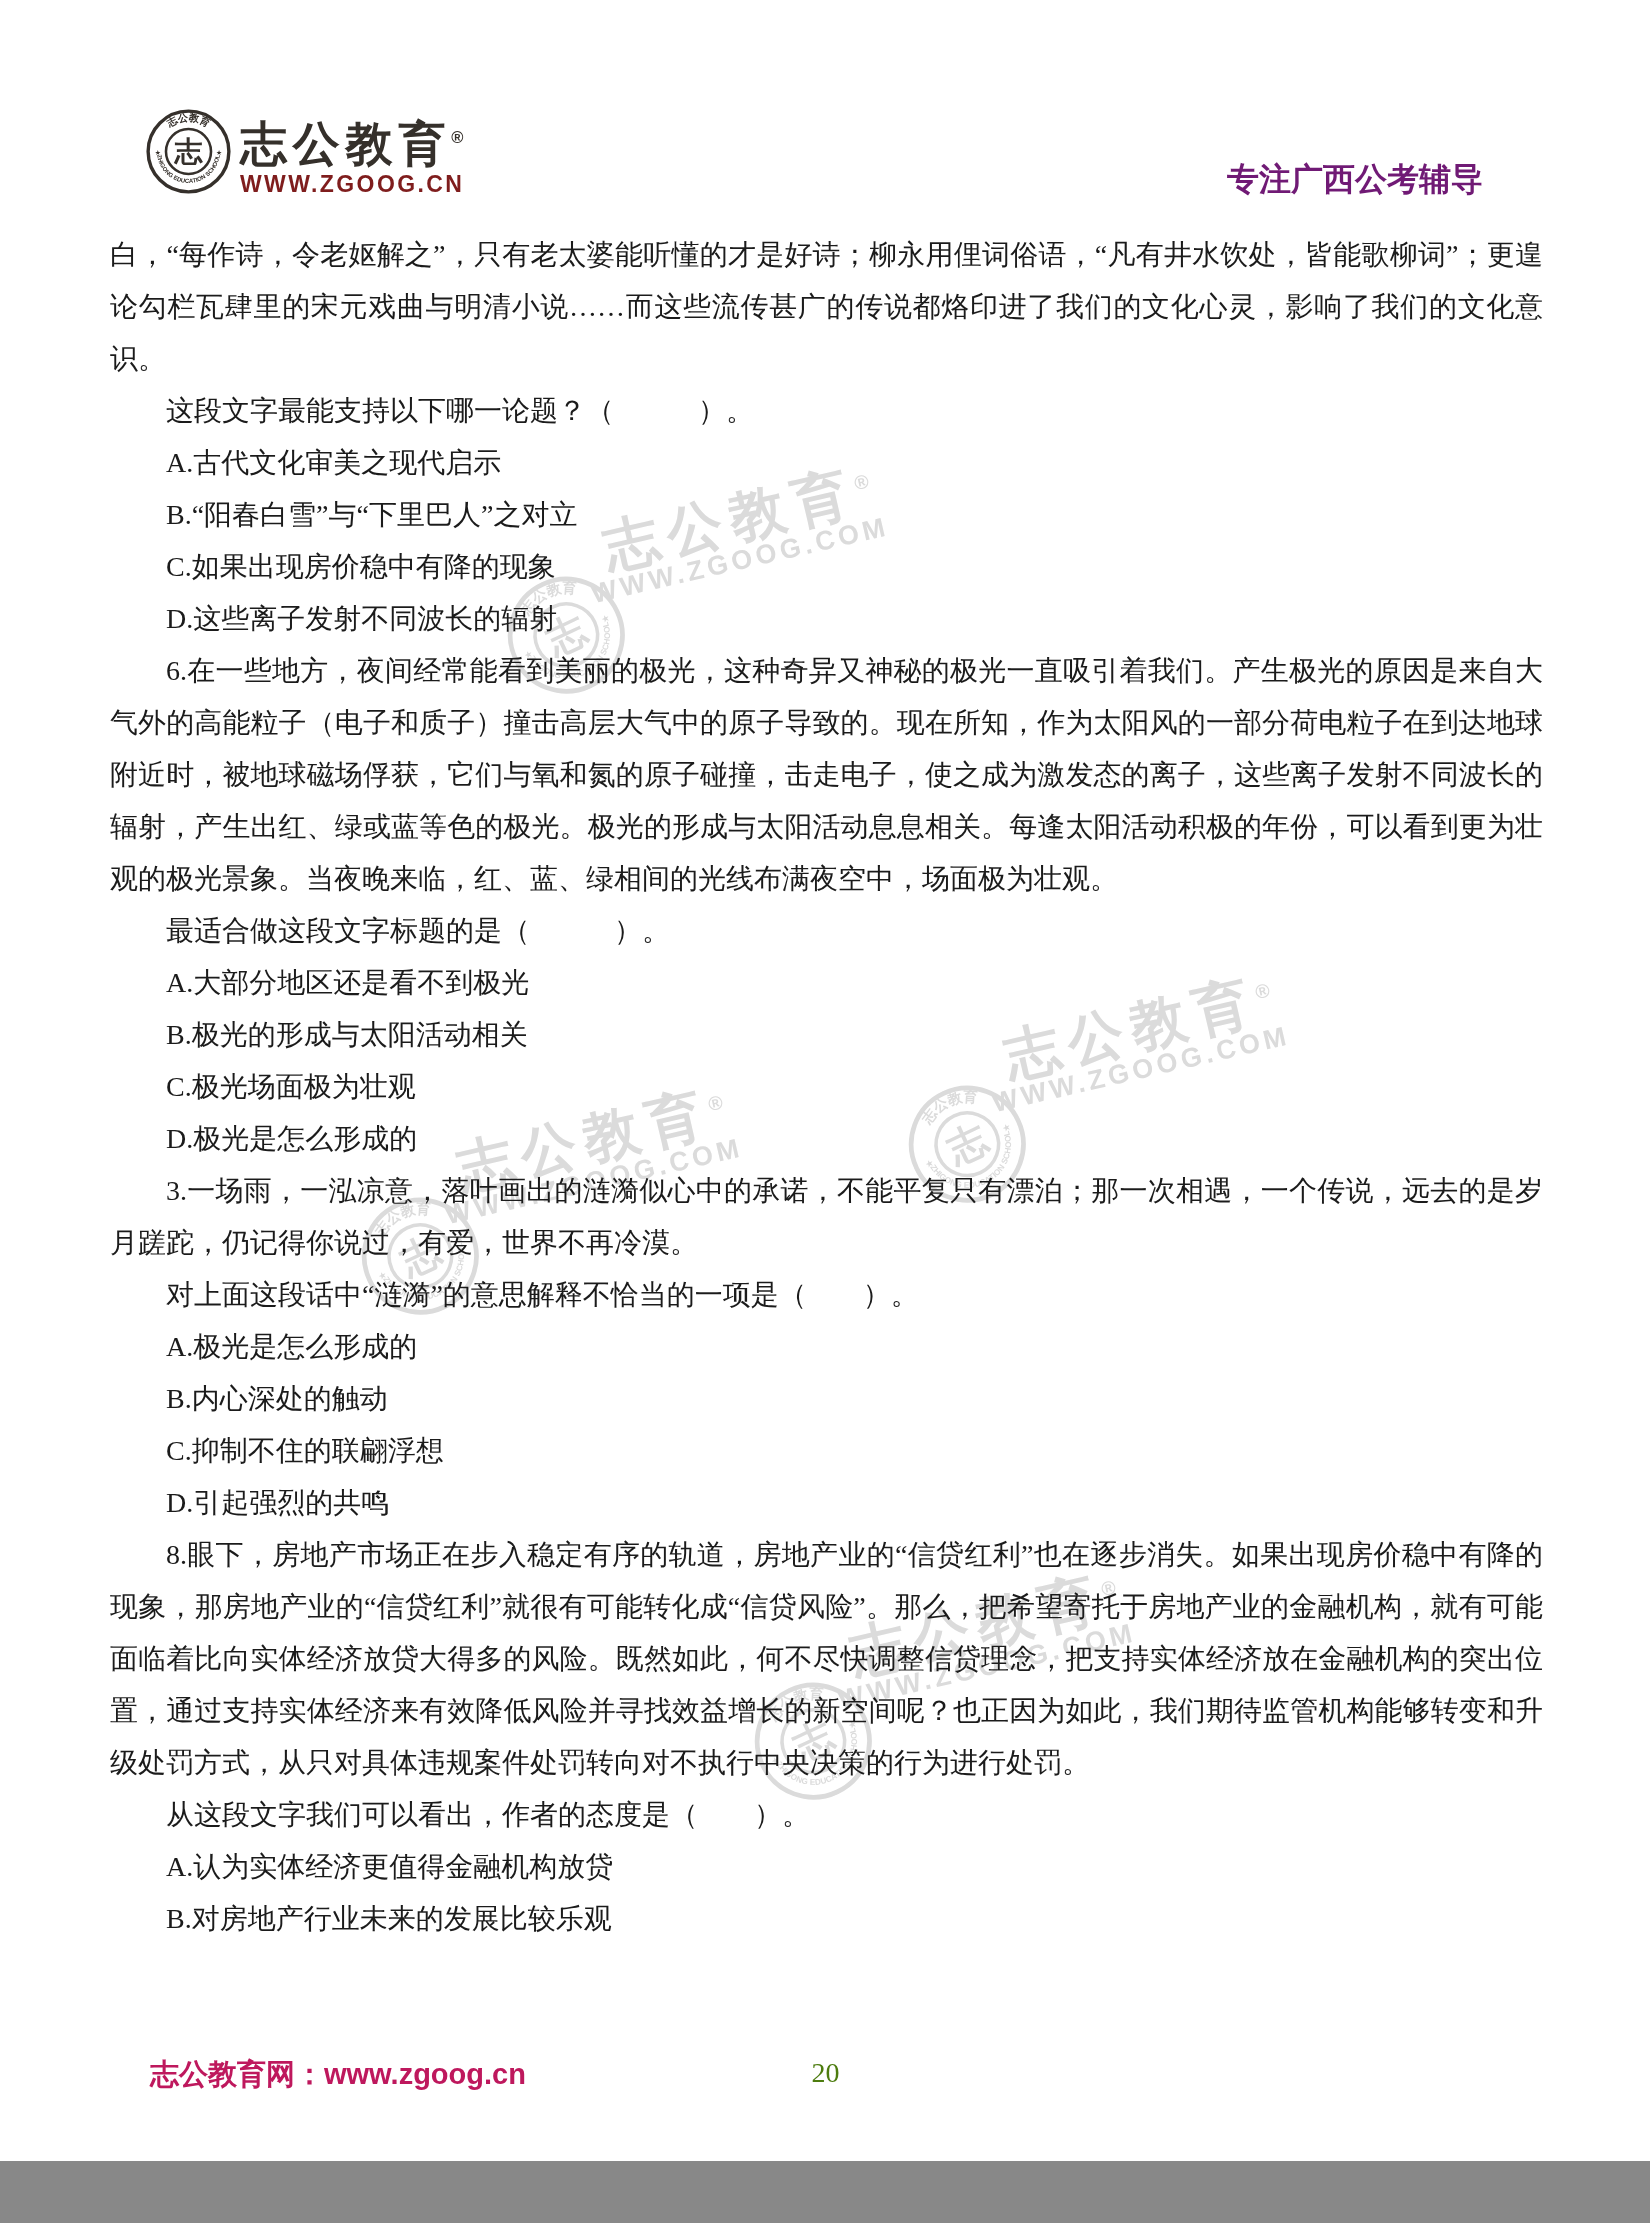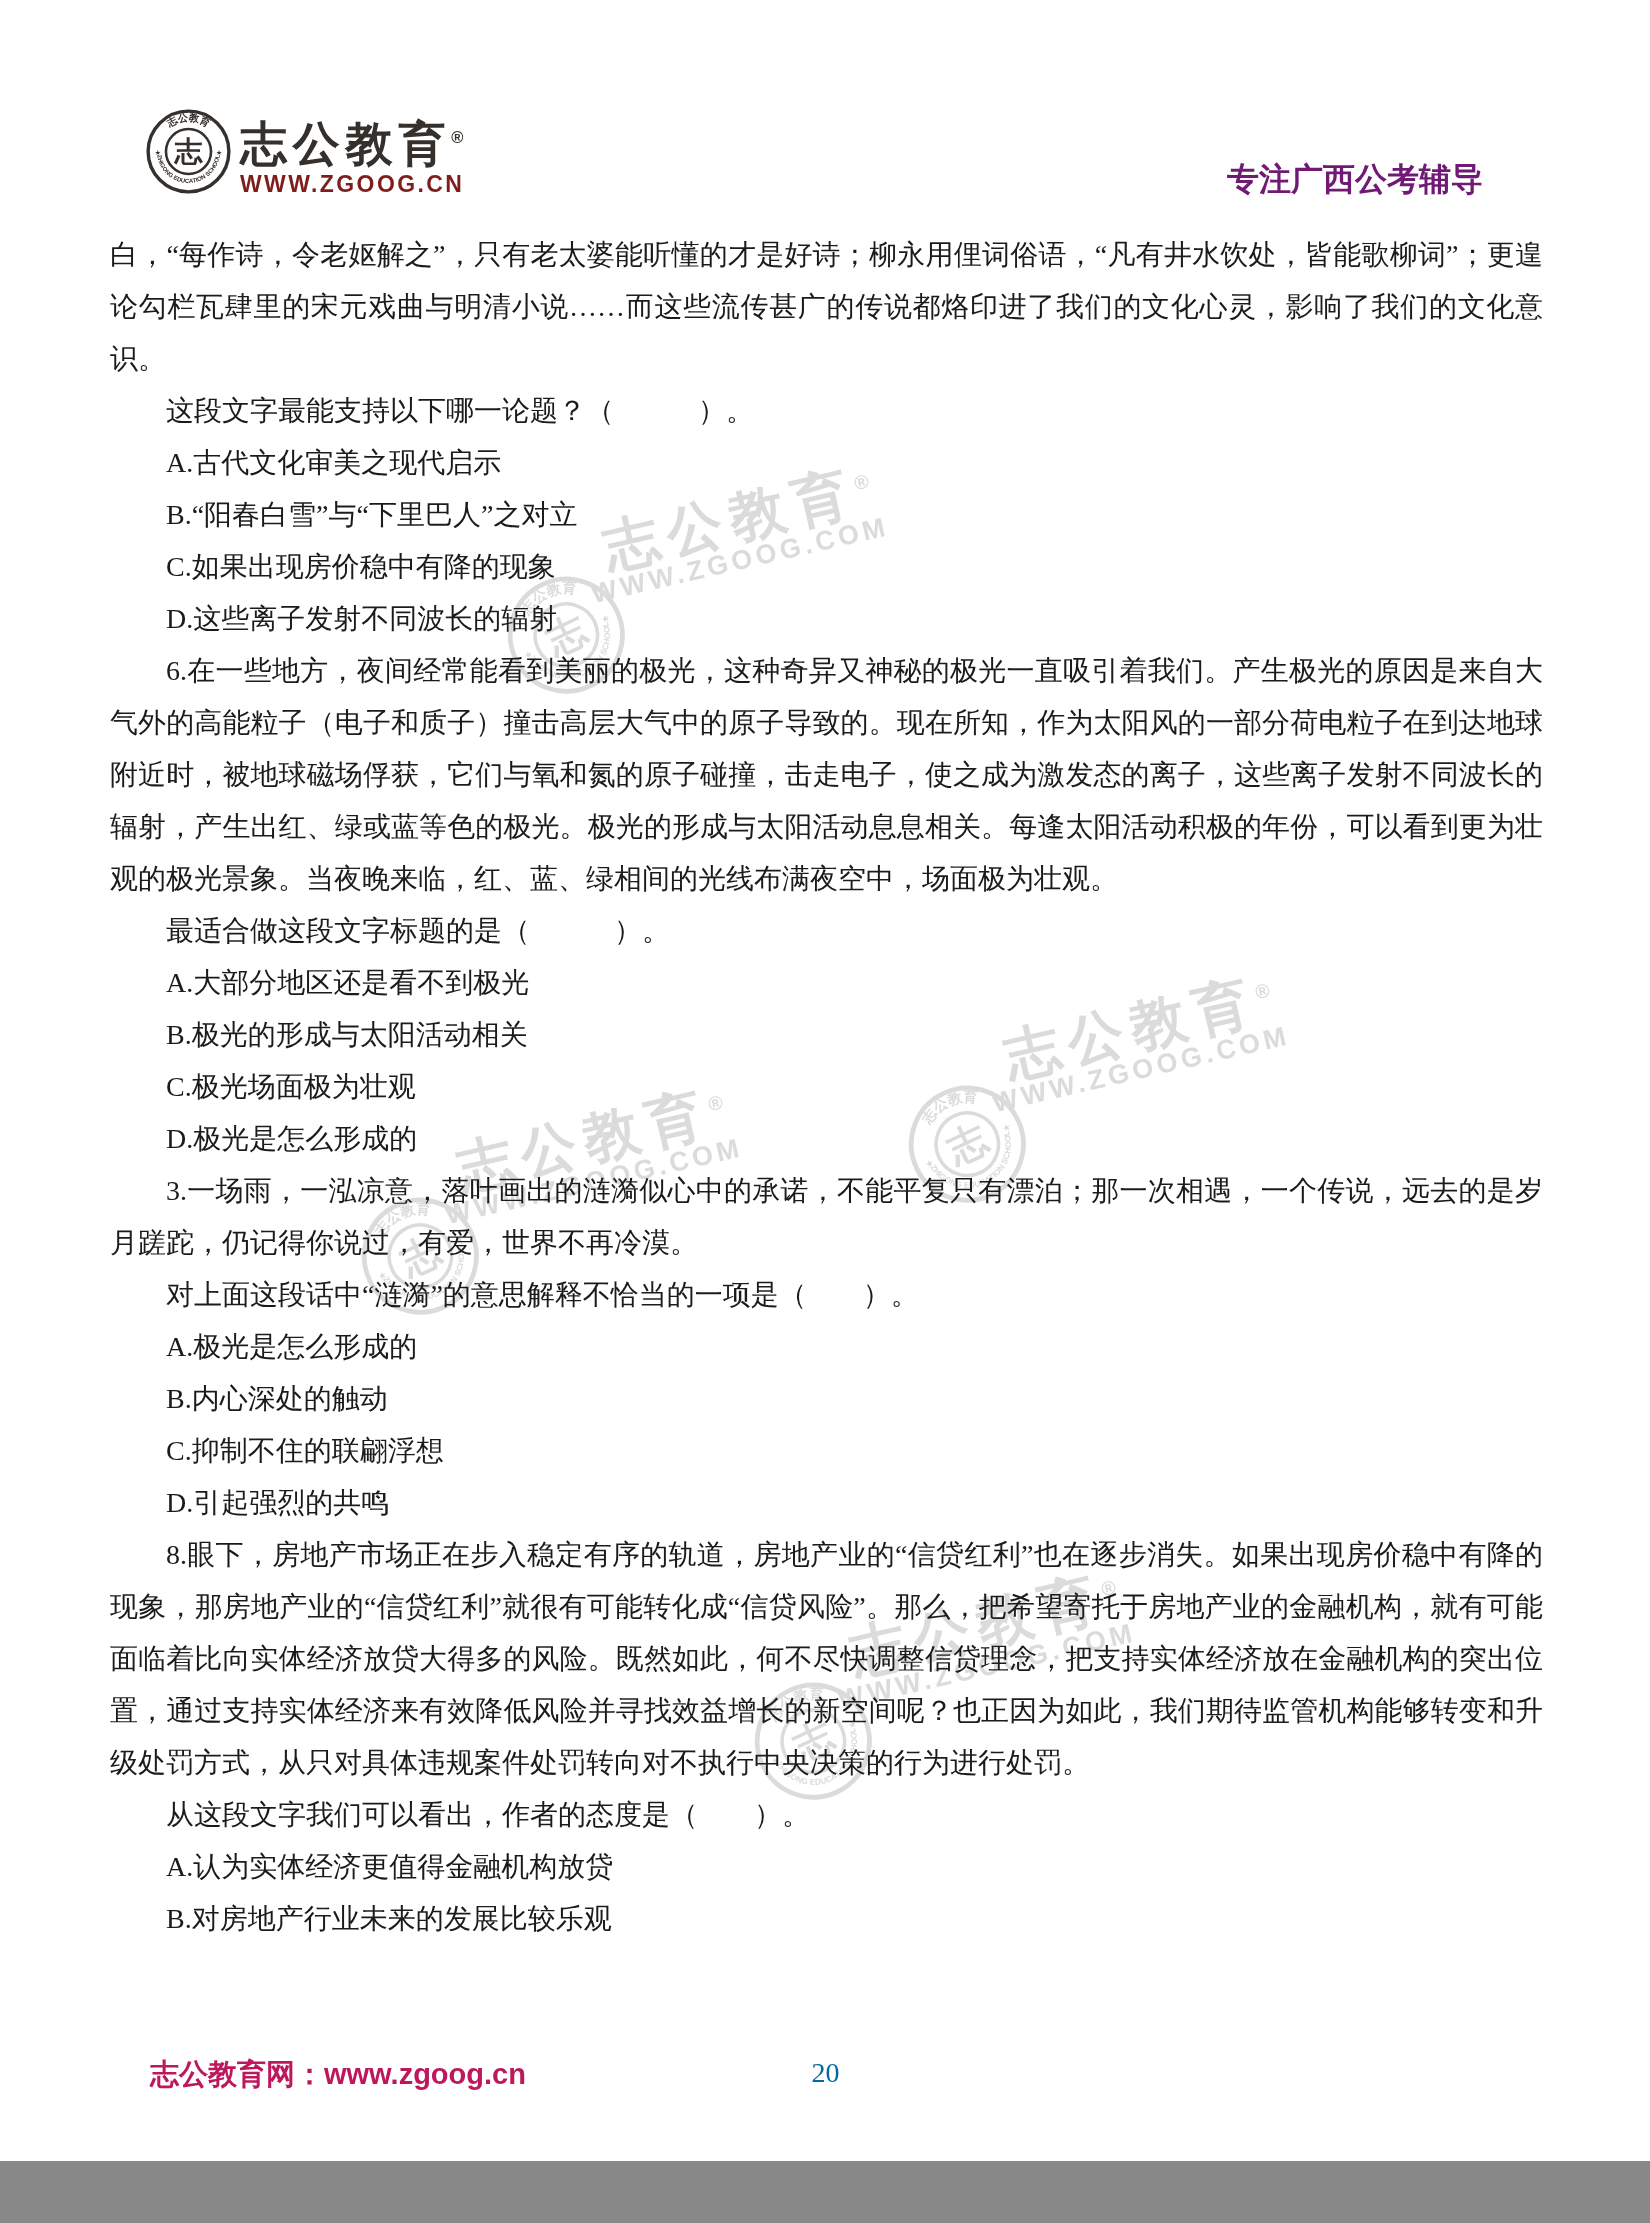--- a/index.html
+++ b/index.html
@@ -77,21 +77,21 @@
   .wm3{left:354px;top:1111px;}
   .wm4{left:747px;top:1596px;}
   
   .footer-site{
     position:absolute;left:150px;top:2055px;
     font-family:"Liberation Sans","DejaVu Sans",sans-serif;
     font-size:29px;font-weight:700;color:#be185d;white-space:nowrap;
   }
   .footer-page{
     position:absolute;left:0;right:0;top:2057px;
-    text-align:center;font-size:28px;color:#0369a1;
+    text-align:center;font-size:28px;color:#4d7c0f;
   }
   svg text{font-family:"Liberation Sans","DejaVu Sans",sans-serif;}
 </style>
 </head>
 <body>
 
 <svg width="0" height="0" style="position:absolute" aria-hidden="true">
   <defs>
     <symbol id="seal-sym" viewBox="0 0 100 100">
       <defs>

